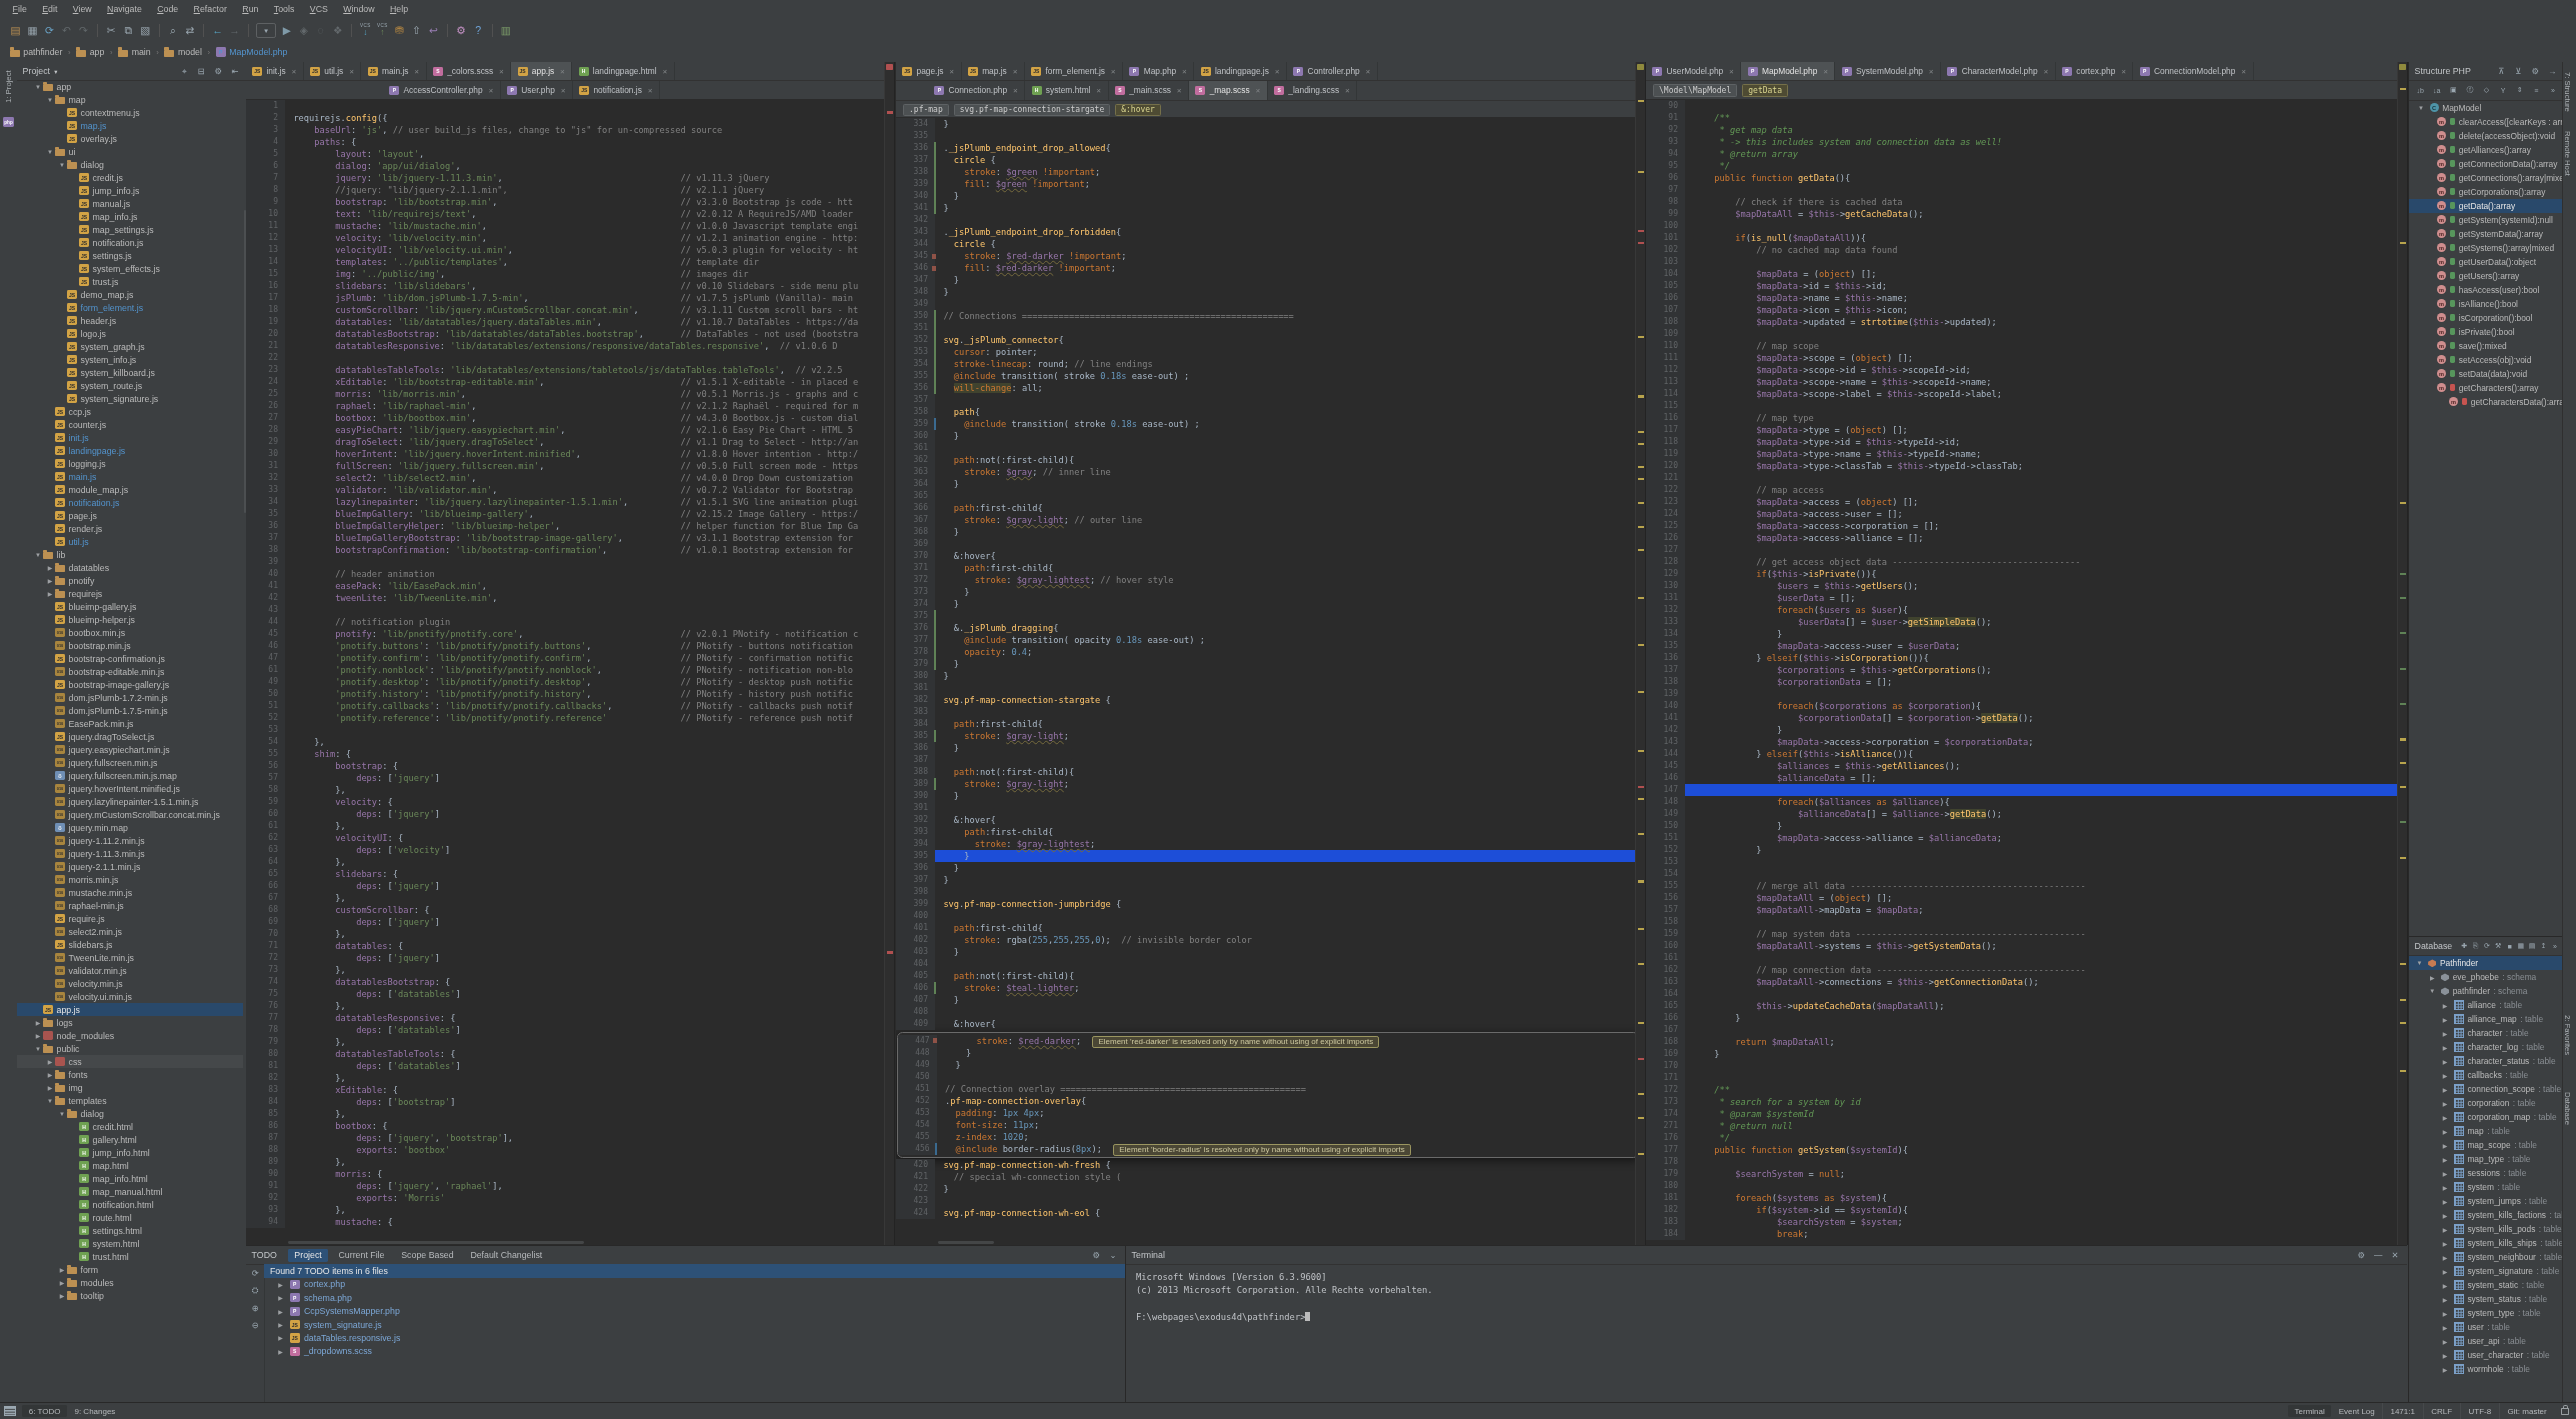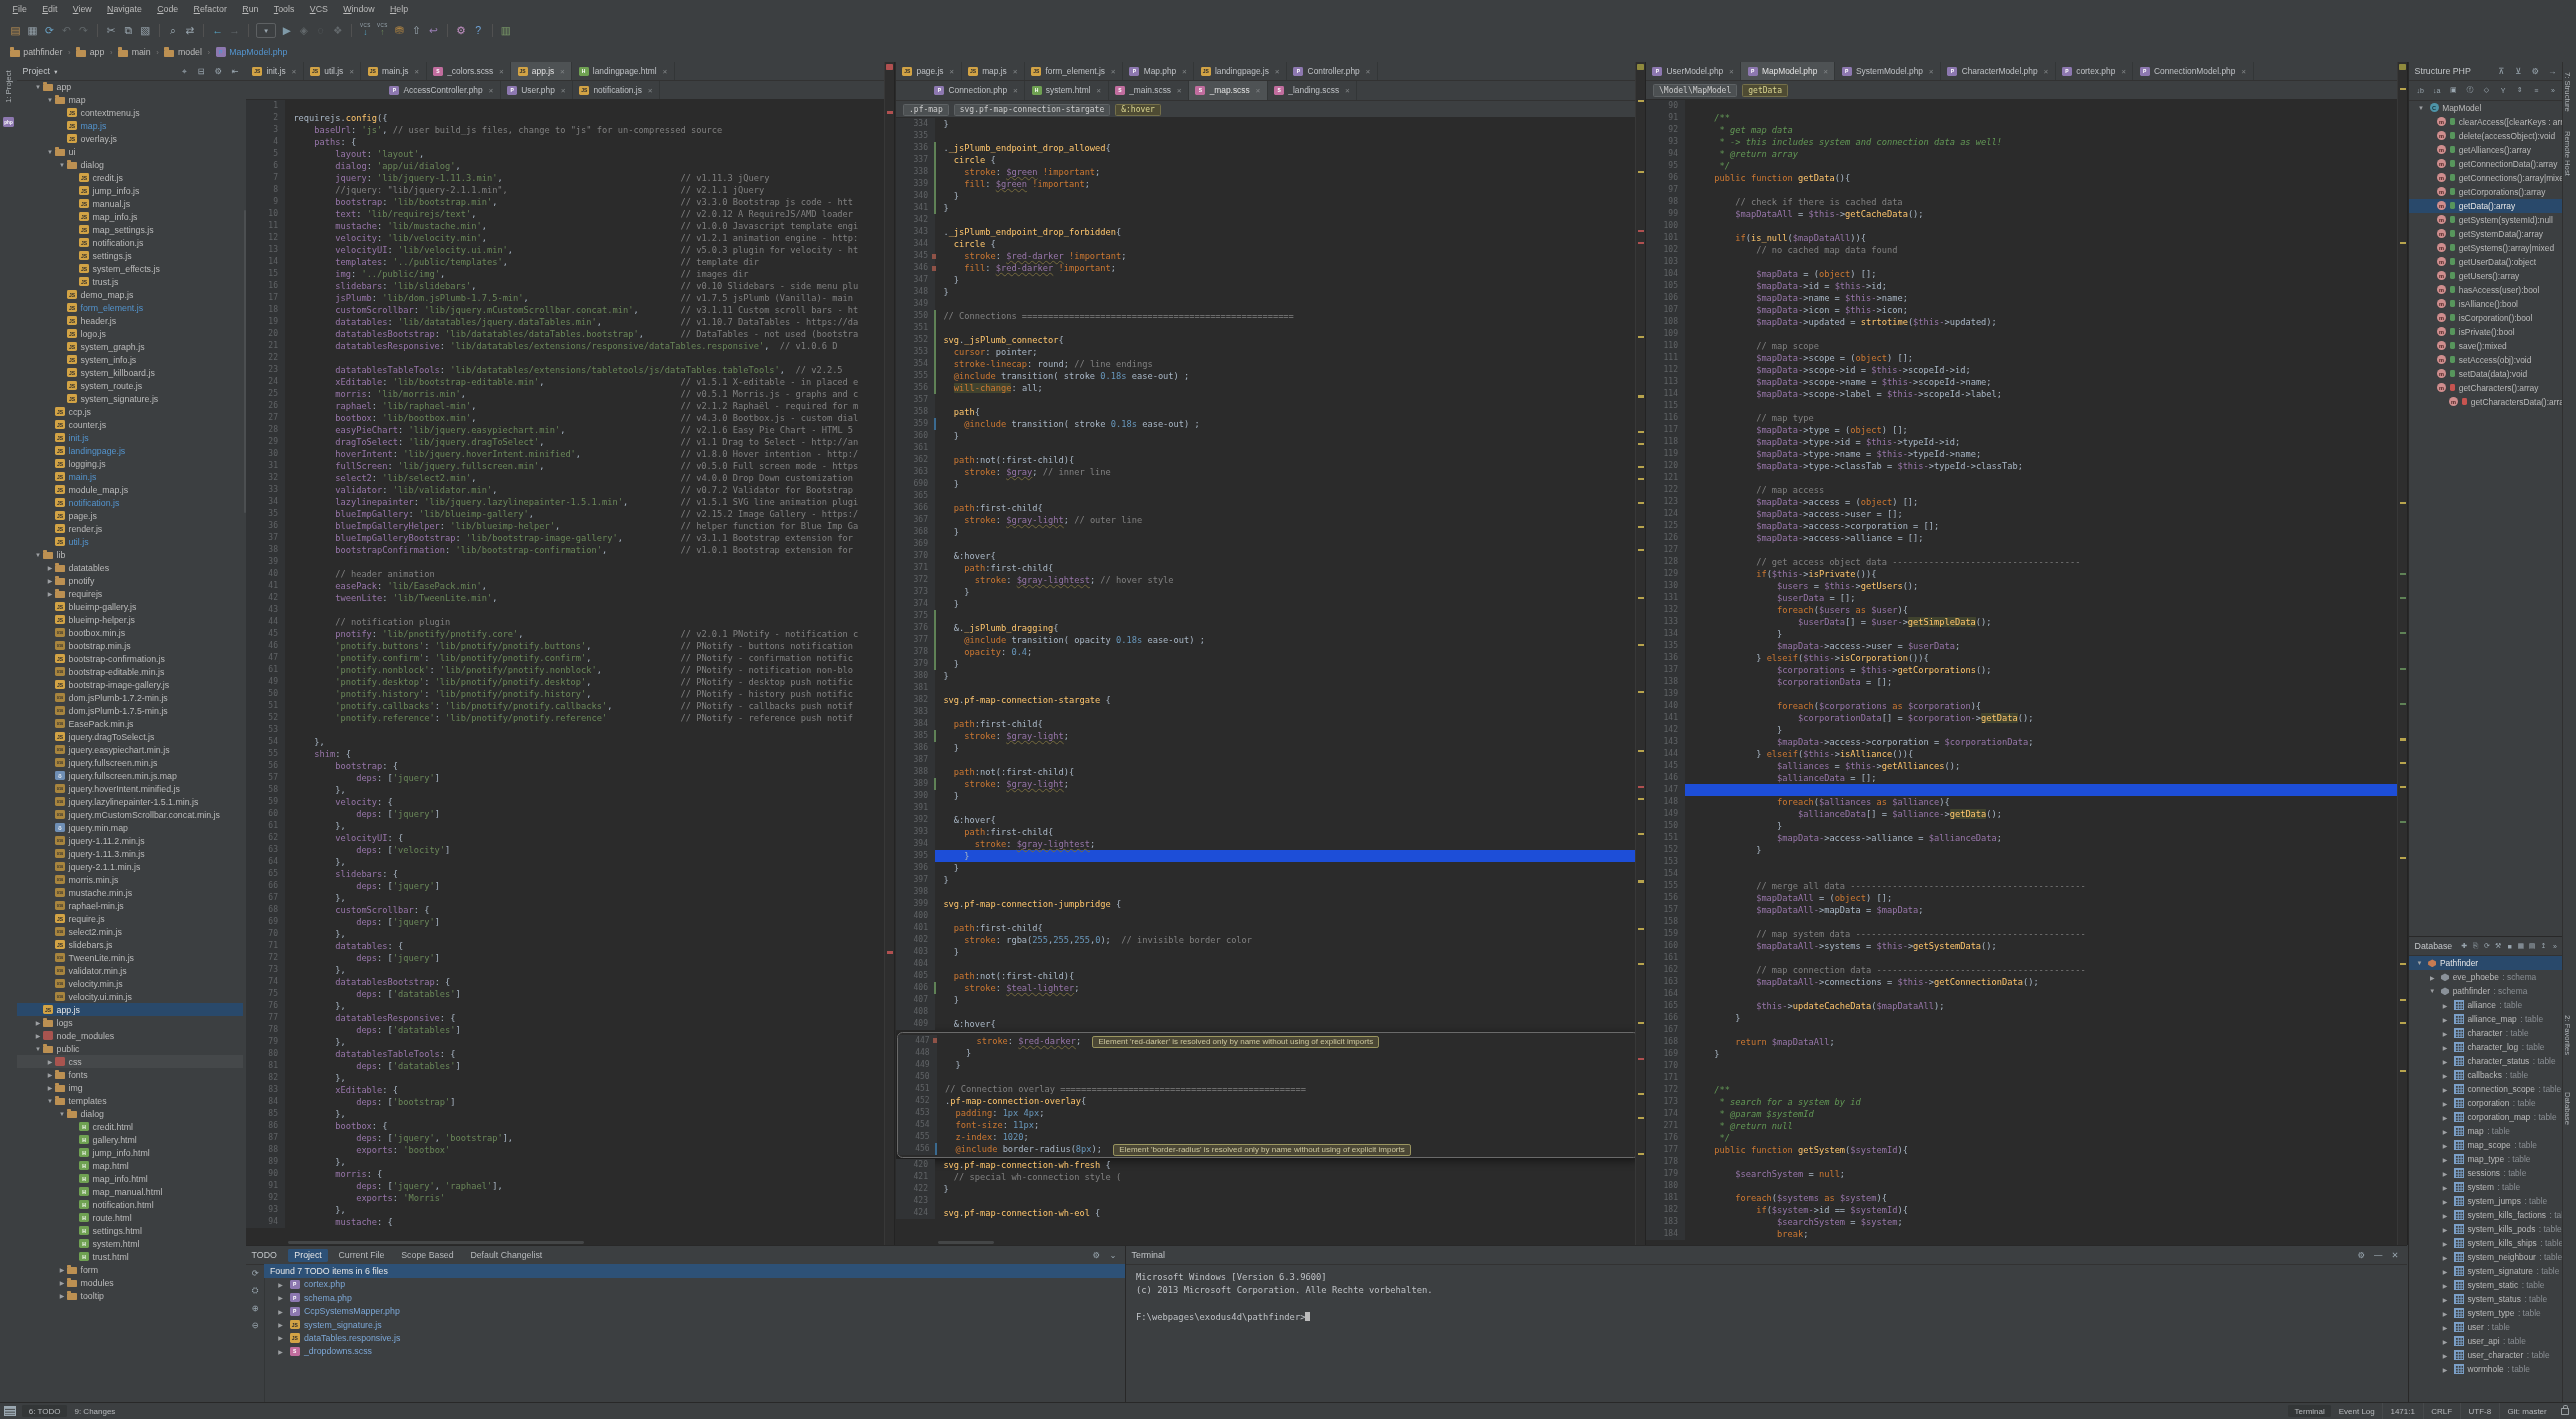--- a/index.html
+++ b/index.html
@@ -948,21 +948,21 @@
           <div class="crow"><span class="ln">354<i class="gm g"></i></span><span class="lc">  <span class="prop">stroke-linecap</span>: <span class="">round</span>; <span class="cmt">// line endings</span></span></div>
           <div class="crow"><span class="ln">355<i class="gm g"></i></span><span class="lc">  <span class="kw">@include</span> <span class="">transition</span>( <span class="">stroke</span> <span class="num">0.18s</span> <span class="">ease-out</span>) ;</span></div>
           <div class="crow"><span class="ln">356<i class="gm g"></i></span><span class="lc">  <span class="prop usage">will-change</span>: <span class="">all</span>;</span></div>
           <div class="crow"><span class="ln">357</span><span class="lc"></span></div>
           <div class="crow"><span class="ln">358</span><span class="lc">  <span class="sel">path</span>{</span></div>
           <div class="crow"><span class="ln">359<i class="gm b"></i></span><span class="lc">    <span class="kw">@include</span> <span class="">transition</span>( <span class="">stroke</span> <span class="num">0.18s</span> <span class="">ease-out</span>) ;</span></div>
           <div class="crow"><span class="ln">360</span><span class="lc">  }</span></div>
           <div class="crow"><span class="ln">361</span><span class="lc"></span></div>
           <div class="crow"><span class="ln">362</span><span class="lc">  <span class="prop">path</span>:<span class="">not</span>(:<span class="">first-child</span>){</span></div>
           <div class="crow"><span class="ln">363</span><span class="lc">    <span class="prop">stroke</span>: <span class="varu">$gray</span>; <span class="cmt">// inner line</span></span></div>
-          <div class="crow"><span class="ln">690</span><span class="lc">  }</span></div>
+          <div class="crow"><span class="ln">364</span><span class="lc">  }</span></div>
           <div class="crow"><span class="ln">365</span><span class="lc"></span></div>
           <div class="crow"><span class="ln">366</span><span class="lc">  <span class="prop">path</span>:<span class="">first-child</span>{</span></div>
           <div class="crow"><span class="ln">367</span><span class="lc">    <span class="prop">stroke</span>: <span class="varu">$gray-light</span>; <span class="cmt">// outer line</span></span></div>
           <div class="crow"><span class="ln">368</span><span class="lc">  }</span></div>
           <div class="crow"><span class="ln">369</span><span class="lc"></span></div>
           <div class="crow"><span class="ln">370</span><span class="lc">  &amp;:<span class="">hover</span>{</span></div>
           <div class="crow"><span class="ln">371</span><span class="lc">    <span class="prop">path</span>:<span class="">first-child</span>{</span></div>
           <div class="crow"><span class="ln">372</span><span class="lc">      <span class="prop">stroke</span>: <span class="varu">$gray-lightest</span>; <span class="cmt">// hover style</span></span></div>
           <div class="crow"><span class="ln">373</span><span class="lc">    }</span></div>
           <div class="crow"><span class="ln">374</span><span class="lc">  }</span></div>

